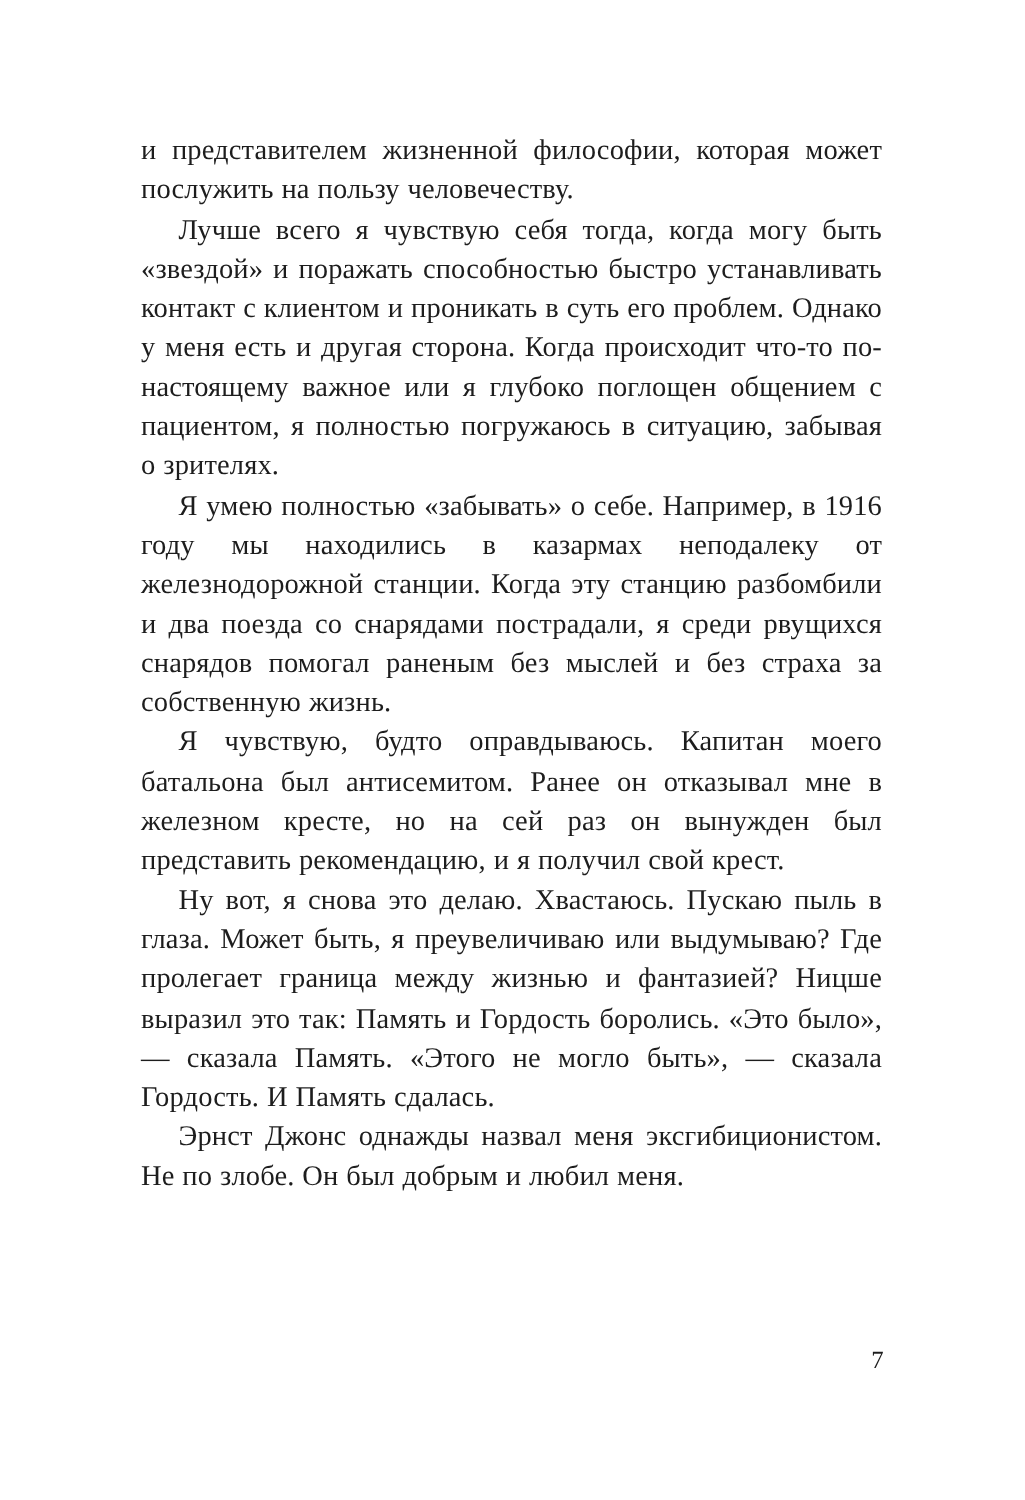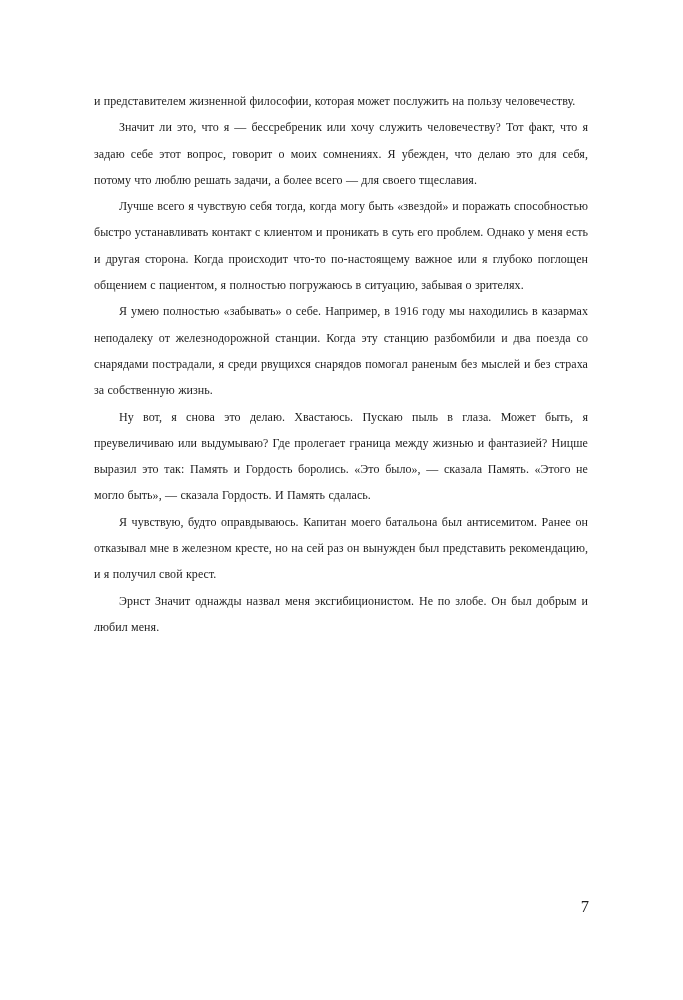--- a/index.html
+++ b/index.html
@@ -24,21 +24,21 @@
     background: #ffffff;
   }
   .text-block {
     position: absolute;
     left: 94px;
     top: 88px;
     width: 494px;
   }
   .para {
     margin: 0;
-    font-size: 12px;
+    font-size: 19px;
     line-height: 26.3px;
     text-align: justify;
     text-justify: inter-word;
     letter-spacing: 0.005em;
     word-spacing: 0.02em;
     hyphens: manual;
   }
   .para.indent {
     text-indent: 25px;
   }
@@ -51,21 +51,20 @@
     color: #1d1d1d;
     text-align: right;
   }
 </style>
 </head>
 <body>
 
 <div class="page">
   <div class="text-block">
     <p class="para">и представителем жизненной философии, которая может послужить на пользу человечеству.</p>
-    <p class="para indent">Значит ли это, что я — бессребреник или хочу служить человечеству? Тот факт, что я задаю себе этот вопрос, говорит о моих сомнениях. Я убежден, что делаю это для себя, потому что люблю решать задачи, а более всего — для своего тщеславия.</p>
     <p class="para indent">Лучше всего я чувствую себя тогда, когда могу быть «звездой» и поражать способностью быстро устанавливать контакт с клиентом и проникать в суть его проблем. Однако у меня есть и другая сторона. Когда происходит что-то по-настоящему важное или я глубоко поглощен общением с пациентом, я полностью погружаюсь в ситуацию, забывая о зрителях.</p>
     <p class="para indent">Я умею полностью «забывать» о себе. Например, в 1916 году мы находились в казармах неподалеку от железнодорожной станции. Когда эту станцию разбомбили и два поезда со снарядами пострадали, я среди рвущихся снарядов помогал раненым без мыслей и без страха за собственную жизнь.</p>
+    <p class="para indent">Я чувствую, будто оправдываюсь. Капитан моего батальона был антисемитом. Ранее он отказывал мне в железном кресте, но на сей раз он вынужден был представить рекомендацию, и я получил свой крест.</p>
     <p class="para indent">Ну вот, я снова это делаю. Хвастаюсь. Пускаю пыль в глаза. Может быть, я преувеличиваю или выдумываю? Где пролегает граница между жизнью и фантазией? Ницше выразил это так: Память и Гордость боролись. «Это было», — сказала Память. «Этого не могло быть», — сказала Гордость. И Память сдалась.</p>
-    <p class="para indent">Я чувствую, будто оправдываюсь. Капитан моего батальона был антисемитом. Ранее он отказывал мне в железном кресте, но на сей раз он вынужден был представить рекомендацию, и я получил свой крест.</p>
-    <p class="para indent">Эрнст Значит однажды назвал меня эксгибиционистом. Не по злобе. Он был добрым и любил меня.</p>
+    <p class="para indent">Эрнст Джонс однажды назвал меня эксгибиционистом. Не по злобе. Он был добрым и любил меня.</p>
   </div>
   <div class="folio">7</div>
 </div>
 
 </body></html>

